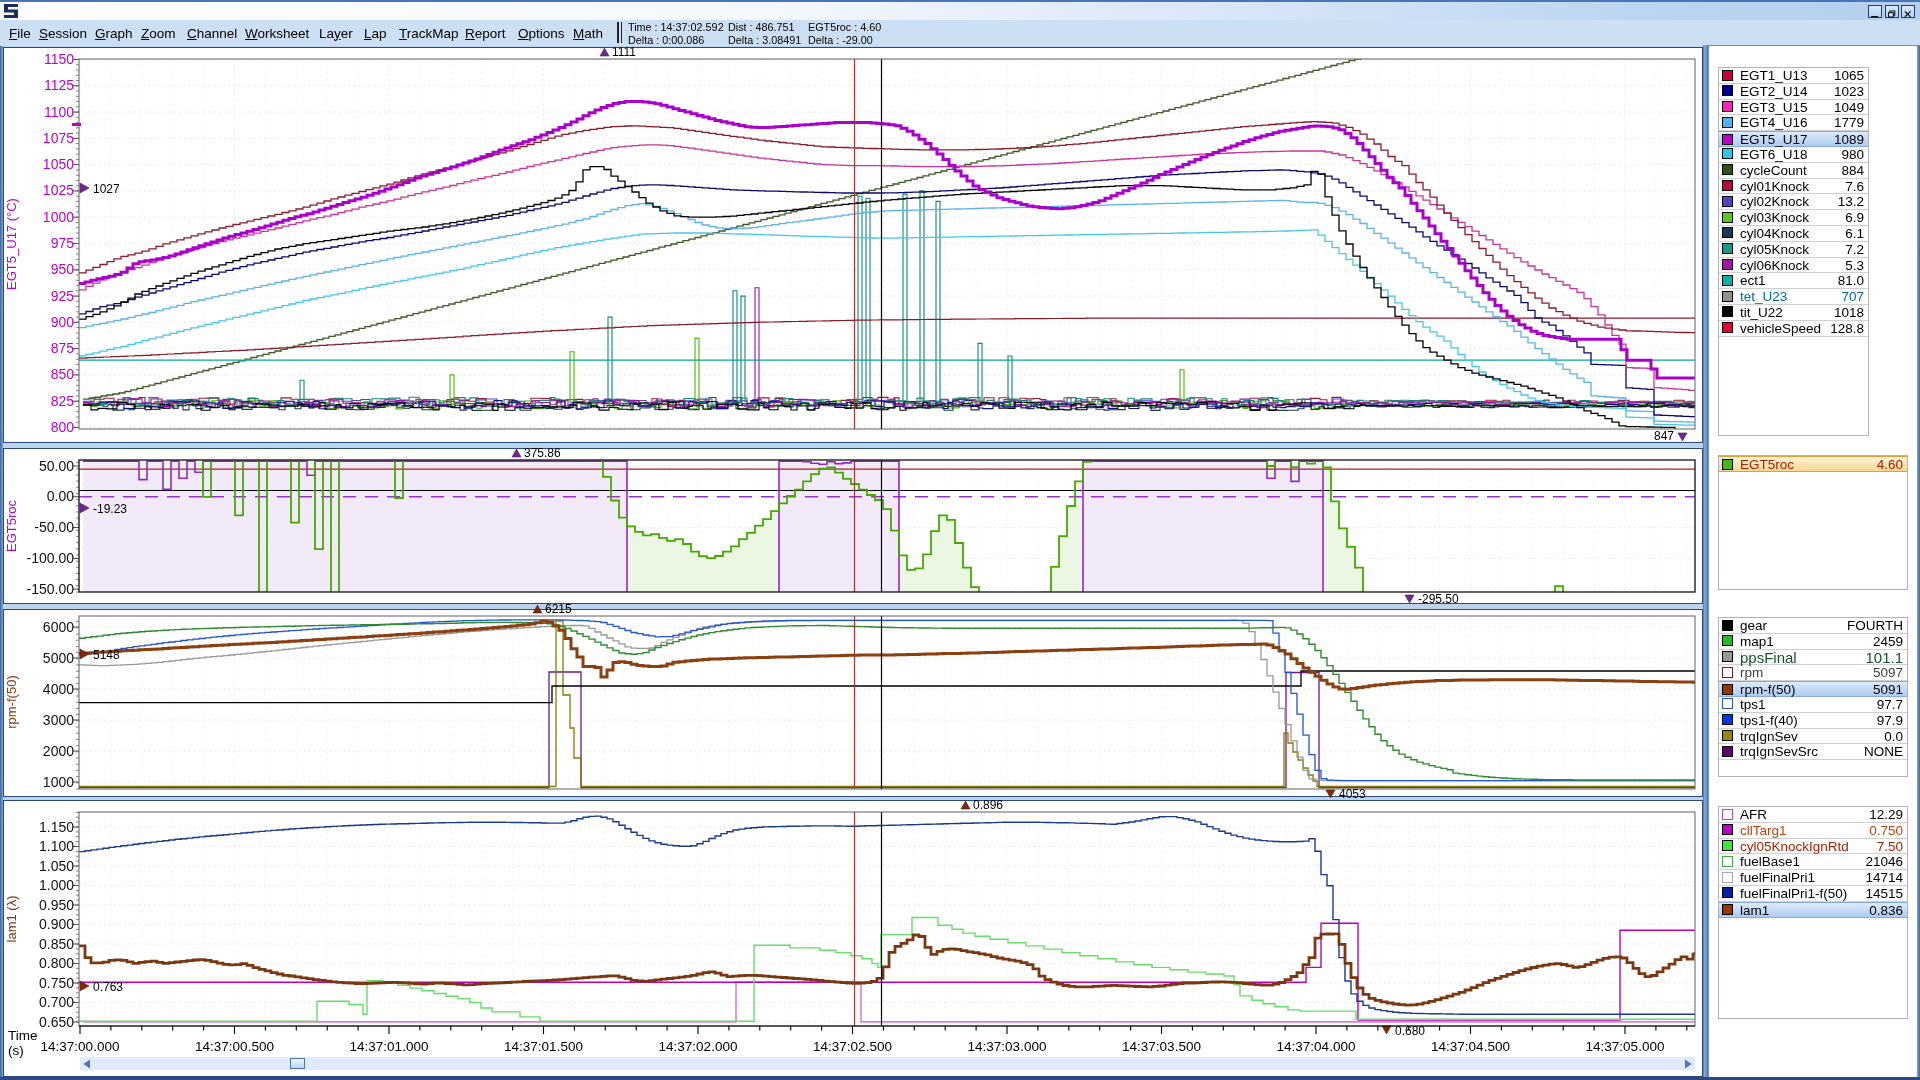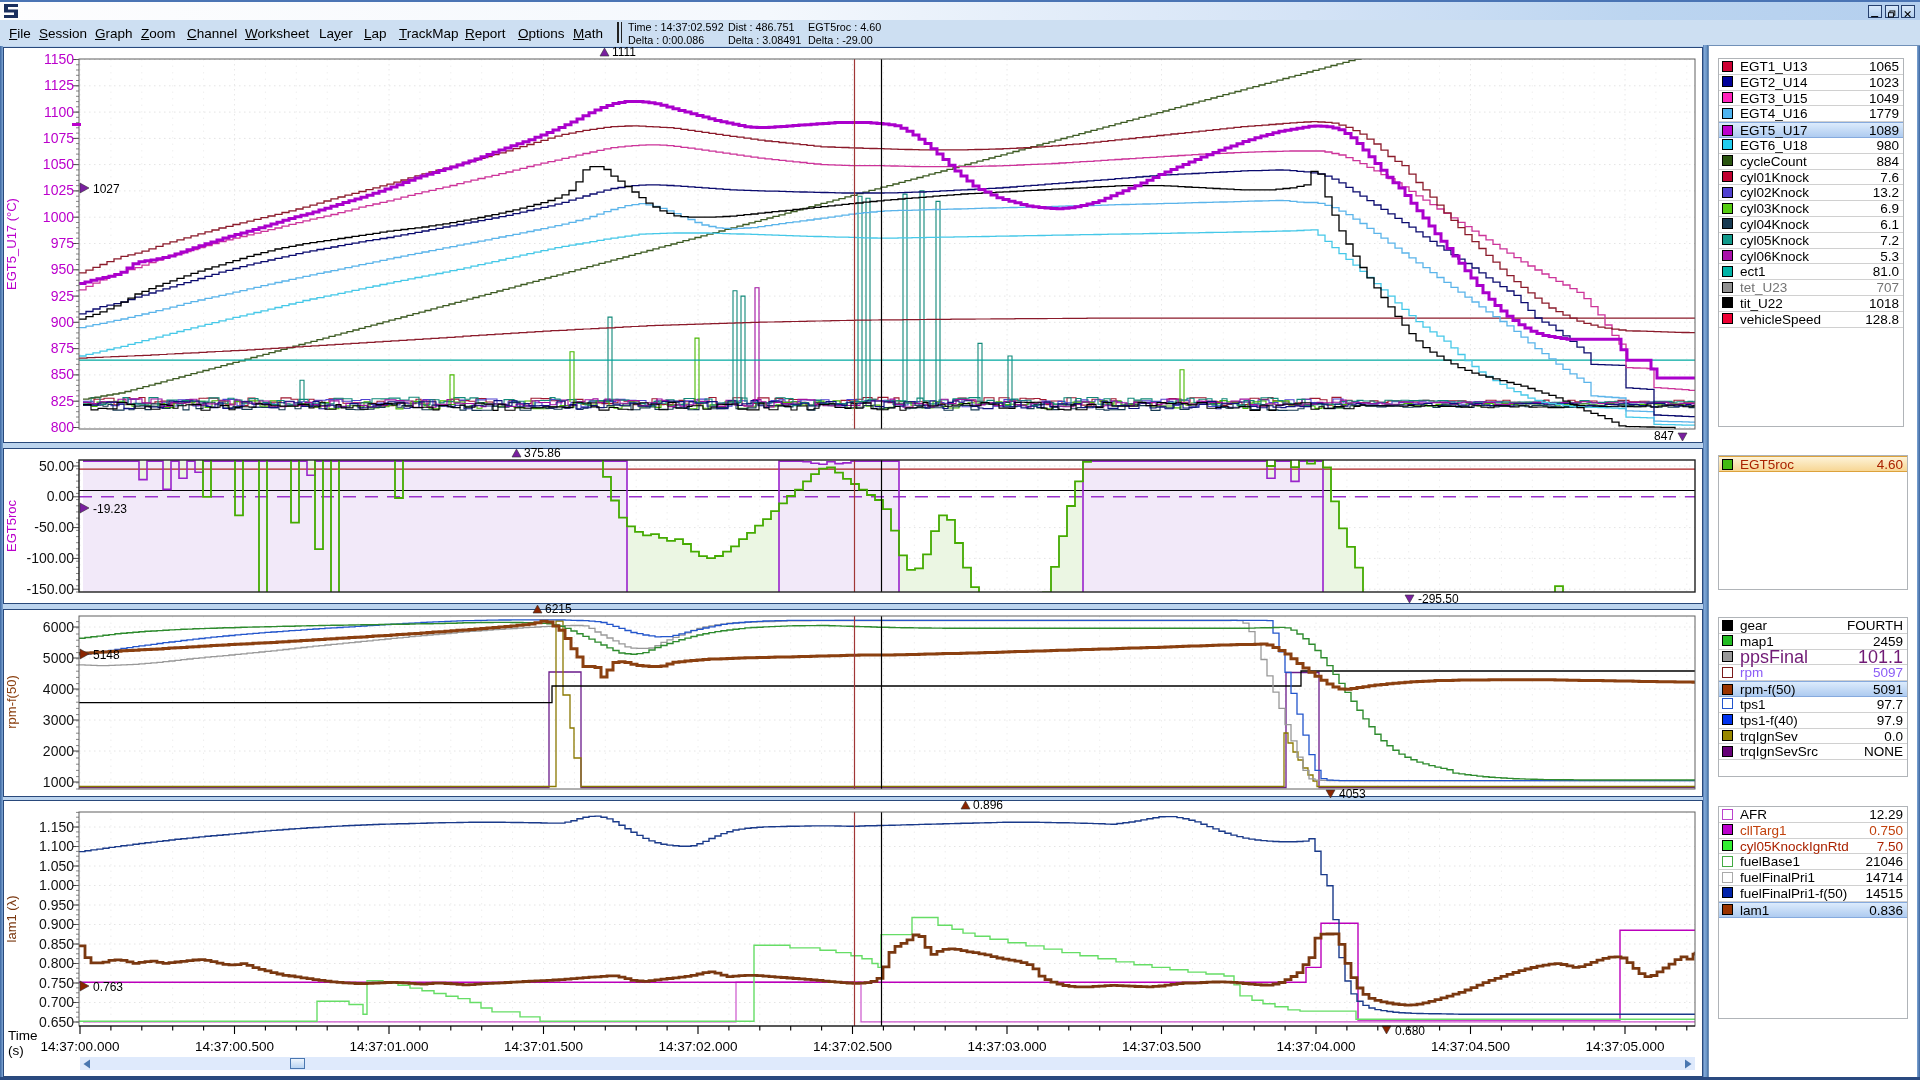--- a/index.html
+++ b/index.html
@@ -516,21 +516,21 @@
     <text x="698.0" y="1051" text-anchor="middle" font-size="13.5" fill="#000">14:37:02.000</text>
     <text x="852.5" y="1051" text-anchor="middle" font-size="13.5" fill="#000">14:37:02.500</text>
     <text x="1007.0" y="1051" text-anchor="middle" font-size="13.5" fill="#000">14:37:03.000</text>
     <text x="1161.5" y="1051" text-anchor="middle" font-size="13.5" fill="#000">14:37:03.500</text>
     <text x="1316.0" y="1051" text-anchor="middle" font-size="13.5" fill="#000">14:37:04.000</text>
     <text x="1470.5" y="1051" text-anchor="middle" font-size="13.5" fill="#000">14:37:04.500</text>
     <text x="1625.0" y="1051" text-anchor="middle" font-size="13.5" fill="#000">14:37:05.000</text>
     <text x="8" y="1040" font-size="13.5" fill="#000">Time</text>
     <text x="8" y="1055" font-size="13.5" fill="#000">(s)</text>
   </svg>
-<div style="position:absolute;left:1718px;top:58px;width:186px;height:369px;background:#fff;border:1px solid #b0b4b8;box-sizing:border-box">
+<div style="position:absolute;left:1718px;top:67px;width:151px;height:369px;background:#fff;border:1px solid #b0b4b8;box-sizing:border-box">
     <div style="position:relative;height:15.8px;border-bottom:1px solid #d0d0d0;box-sizing:border-box;font-size:13.5px;line-height:15px;color:#000">
       <span style="position:absolute;left:3px;top:1.5px;width:11px;height:11px;background:#cc0033;border:1.4px solid #000;box-sizing:border-box"></span>
       <span style="position:absolute;left:21px;top:0">EGT1_U13</span>
       <span style="position:absolute;right:4px;top:0">1065</span>
     </div>
     <div style="position:relative;height:15.8px;border-bottom:1px solid #d0d0d0;box-sizing:border-box;font-size:13.5px;line-height:15px;color:#000">
       <span style="position:absolute;left:3px;top:1.5px;width:11px;height:11px;background:#000099;border:1.4px solid #000;box-sizing:border-box"></span>
       <span style="position:absolute;left:21px;top:0">EGT2_U14</span>
       <span style="position:absolute;right:4px;top:0">1023</span>
     </div>
@@ -587,21 +587,21 @@
     <div style="position:relative;height:15.8px;border-bottom:1px solid #d0d0d0;box-sizing:border-box;font-size:13.5px;line-height:15px;color:#000">
       <span style="position:absolute;left:3px;top:1.5px;width:11px;height:11px;background:#aa10aa;border:1.4px solid #000;box-sizing:border-box"></span>
       <span style="position:absolute;left:21px;top:0">cyl06Knock</span>
       <span style="position:absolute;right:4px;top:0">5.3</span>
     </div>
     <div style="position:relative;height:15.8px;border-bottom:1px solid #d0d0d0;box-sizing:border-box;font-size:13.5px;line-height:15px;color:#000">
       <span style="position:absolute;left:3px;top:1.5px;width:11px;height:11px;background:#00b3a6;border:1.4px solid #000;box-sizing:border-box"></span>
       <span style="position:absolute;left:21px;top:0">ect1</span>
       <span style="position:absolute;right:4px;top:0">81.0</span>
     </div>
-    <div style="position:relative;height:15.8px;border-bottom:1px solid #d0d0d0;box-sizing:border-box;font-size:13.5px;line-height:15px;color:#737373">
+    <div style="position:relative;height:15.8px;border-bottom:1px solid #d0d0d0;box-sizing:border-box;font-size:13.5px;line-height:15px;color:#0369a1">
       <span style="position:absolute;left:3px;top:1.5px;width:11px;height:11px;background:#909090;border:1.4px solid #000;box-sizing:border-box"></span>
       <span style="position:absolute;left:21px;top:0">tet_U23</span>
       <span style="position:absolute;right:4px;top:0">707</span>
     </div>
     <div style="position:relative;height:15.8px;border-bottom:1px solid #d0d0d0;box-sizing:border-box;font-size:13.5px;line-height:15px;color:#000">
       <span style="position:absolute;left:3px;top:1.5px;width:11px;height:11px;background:#000000;border:1.4px solid #000;box-sizing:border-box"></span>
       <span style="position:absolute;left:21px;top:0">tit_U22</span>
       <span style="position:absolute;right:4px;top:0">1018</span>
     </div>
     <div style="position:relative;height:15.8px;border-bottom:1px solid #d0d0d0;box-sizing:border-box;font-size:13.5px;line-height:15px;color:#000">
@@ -621,26 +621,26 @@
     <div style="position:relative;height:15.8px;border-bottom:1px solid #d0d0d0;box-sizing:border-box;font-size:13.5px;line-height:15px;color:#000">
       <span style="position:absolute;left:3px;top:1.5px;width:11px;height:11px;background:#000000;border:1.4px solid #000;box-sizing:border-box"></span>
       <span style="position:absolute;left:21px;top:0">gear</span>
       <span style="position:absolute;right:4px;top:0">FOURTH</span>
     </div>
     <div style="position:relative;height:15.8px;border-bottom:1px solid #d0d0d0;box-sizing:border-box;font-size:13.5px;line-height:15px;color:#000">
       <span style="position:absolute;left:3px;top:1.5px;width:11px;height:11px;background:#22bb22;border:1.4px solid #000;box-sizing:border-box"></span>
       <span style="position:absolute;left:21px;top:0">map1</span>
       <span style="position:absolute;right:4px;top:0">2459</span>
     </div>
-    <div style="position:relative;height:15.8px;border-bottom:1px solid #d0d0d0;box-sizing:border-box;font-size:18px;line-height:15px;color:#701a75">
+    <div style="position:relative;height:15.8px;border-bottom:1px solid #d0d0d0;box-sizing:border-box;font-size:15px;line-height:15px;color:#14532d">
       <span style="position:absolute;left:3px;top:1.5px;width:11px;height:11px;background:#999999;border:1.4px solid #000;box-sizing:border-box"></span>
       <span style="position:absolute;left:21px;top:0">ppsFinal</span>
       <span style="position:absolute;right:4px;top:0">101.1</span>
     </div>
-    <div style="position:relative;height:15.8px;border-bottom:1px solid #d0d0d0;box-sizing:border-box;font-size:13.5px;line-height:15px;color:#8b5cf6">
+    <div style="position:relative;height:15.8px;border-bottom:1px solid #d0d0d0;box-sizing:border-box;font-size:13.5px;line-height:15px;color:#404040">
       <span style="position:absolute;left:3px;top:1.5px;width:11px;height:11px;background:#ffffff;border:1.4px solid #7a1a1a;box-sizing:border-box"></span>
       <span style="position:absolute;left:21px;top:0">rpm</span>
       <span style="position:absolute;right:4px;top:0">5097</span>
     </div>
     <div style="position:relative;height:15.8px;background:linear-gradient(#dcebfc,#aecbf0);border-top:1px solid #86aade;border-bottom:1px solid #86aade;border-bottom:;box-sizing:border-box;font-size:13.5px;line-height:15px;color:#000">
       <span style="position:absolute;left:3px;top:1.5px;width:11px;height:11px;background:#993300;border:1.4px solid #000;box-sizing:border-box"></span>
       <span style="position:absolute;left:21px;top:0">rpm-f(50)</span>
       <span style="position:absolute;right:4px;top:0">5091</span>
     </div>
     <div style="position:relative;height:15.8px;border-bottom:1px solid #d0d0d0;box-sizing:border-box;font-size:13.5px;line-height:15px;color:#000">

